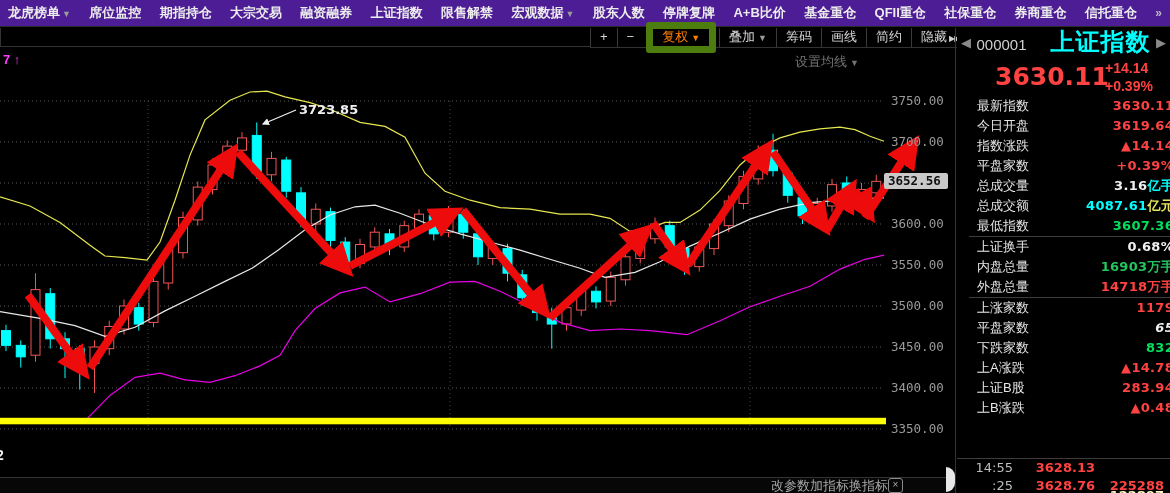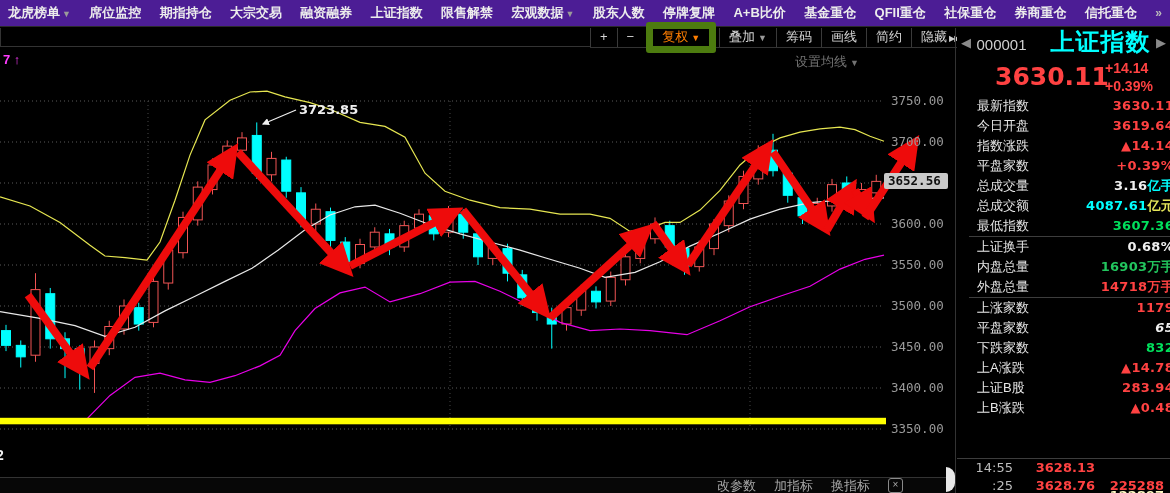--- a/index.html
+++ b/index.html
@@ -26,21 +26,21 @@
   .tbtn .dbl{font-size:8px;color:#cfcfcf;letter-spacing:-1px;margin-left:2px;}
   
   #chartwrap{position:absolute;left:0;top:48px;width:952px;height:429px;}
   #ma-settings{position:absolute;left:795px;top:53px;color:#737373;font-size:13px;cursor:default;}
   #ma-settings .caret{font-size:9px;margin-left:3px;}
   #signal7{position:absolute;left:3px;top:52px;color:#ff3cff;font-size:13px;font-weight:700;}
   #partial2{position:absolute;left:-4px;top:447px;color:#f0f0f0;font-size:14px;font-weight:700;}
   
   #chart-bottombar{position:absolute;left:0;top:477px;width:955px;height:16px;background:#070707;
     border-top:1px solid #333;display:flex;align-items:center;justify-content:flex-end;
-    padding-right:52px;box-sizing:border-box;gap:18px;}
+    padding-right:52px;box-sizing:border-box;}
   .bb-item{color:#a8a8a8;font-size:13px;cursor:default;white-space:nowrap;}
   #bb-close{width:13px;height:13px;border:1px solid #8a8a8a;border-radius:3px;color:#a8a8a8;
     font-size:10px;line-height:12px;text-align:center;}
   #panel-handle{position:absolute;left:946px;top:467px;width:9px;height:25px;background:#e8e8e8;
     border-radius:0 12px 12px 0;}
   
   #vdivider{position:absolute;left:955px;top:28px;width:1px;height:465px;background:#333;}
   #scroll-thumb{position:absolute;left:957px;top:413px;width:5px;height:31px;background:#7d7d7d;}
   
   #panel{position:absolute;left:957px;top:28px;width:213px;height:465px;background:#000;}

